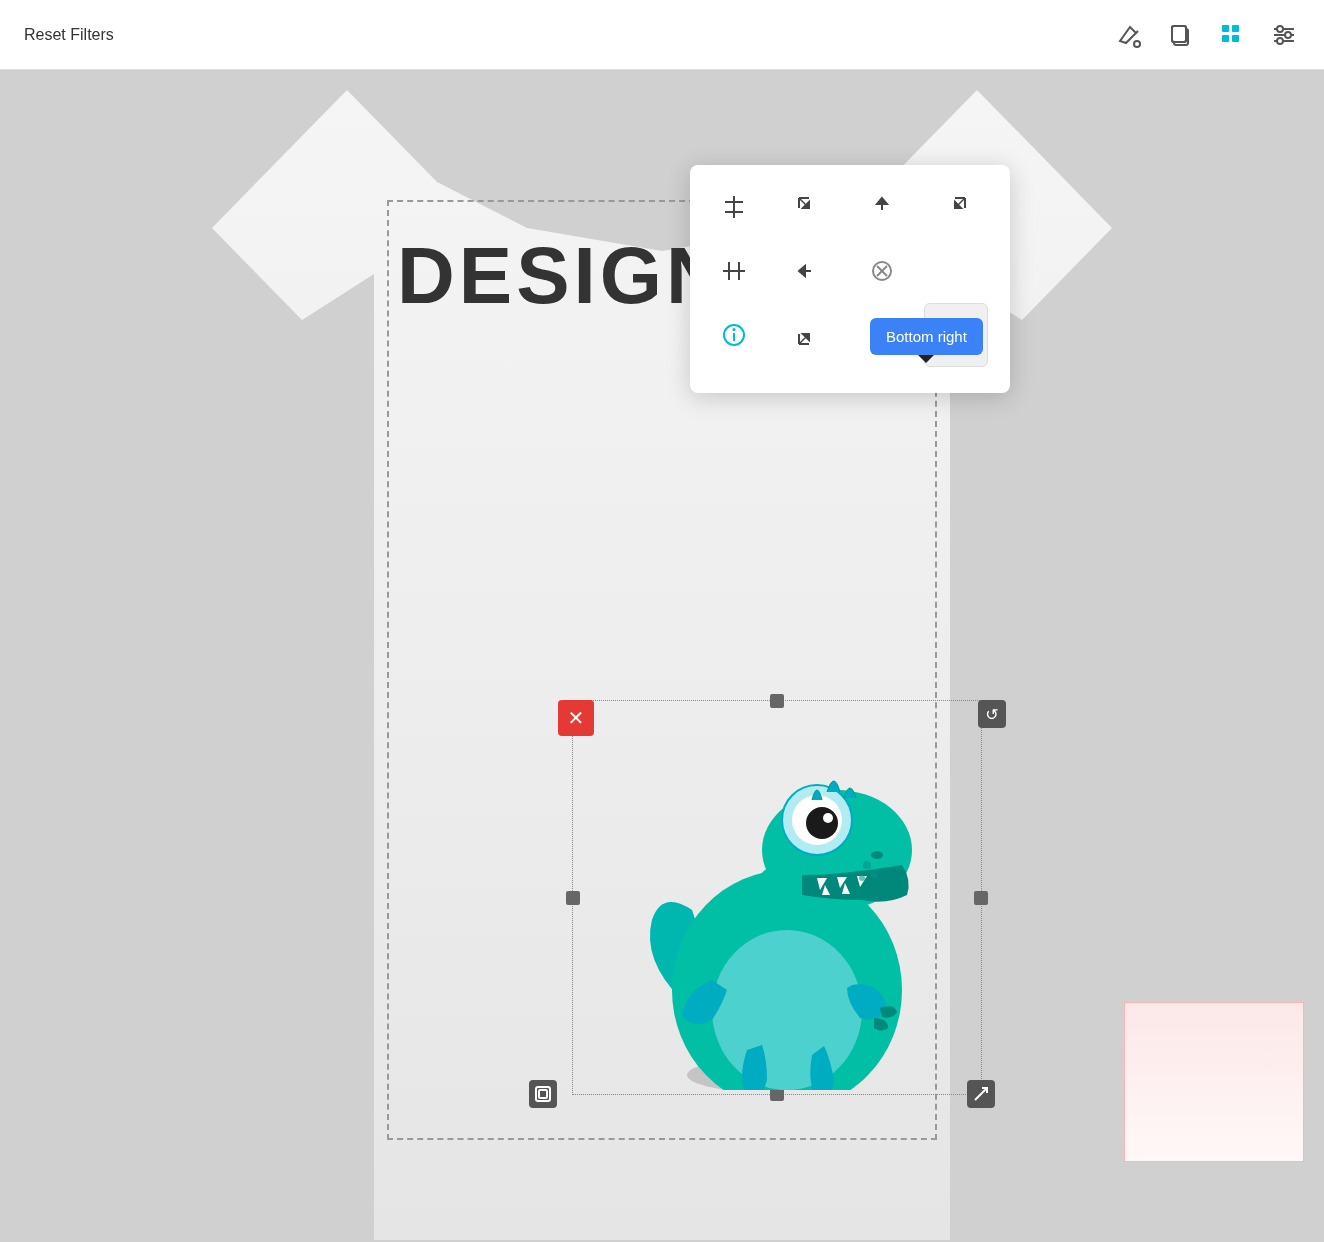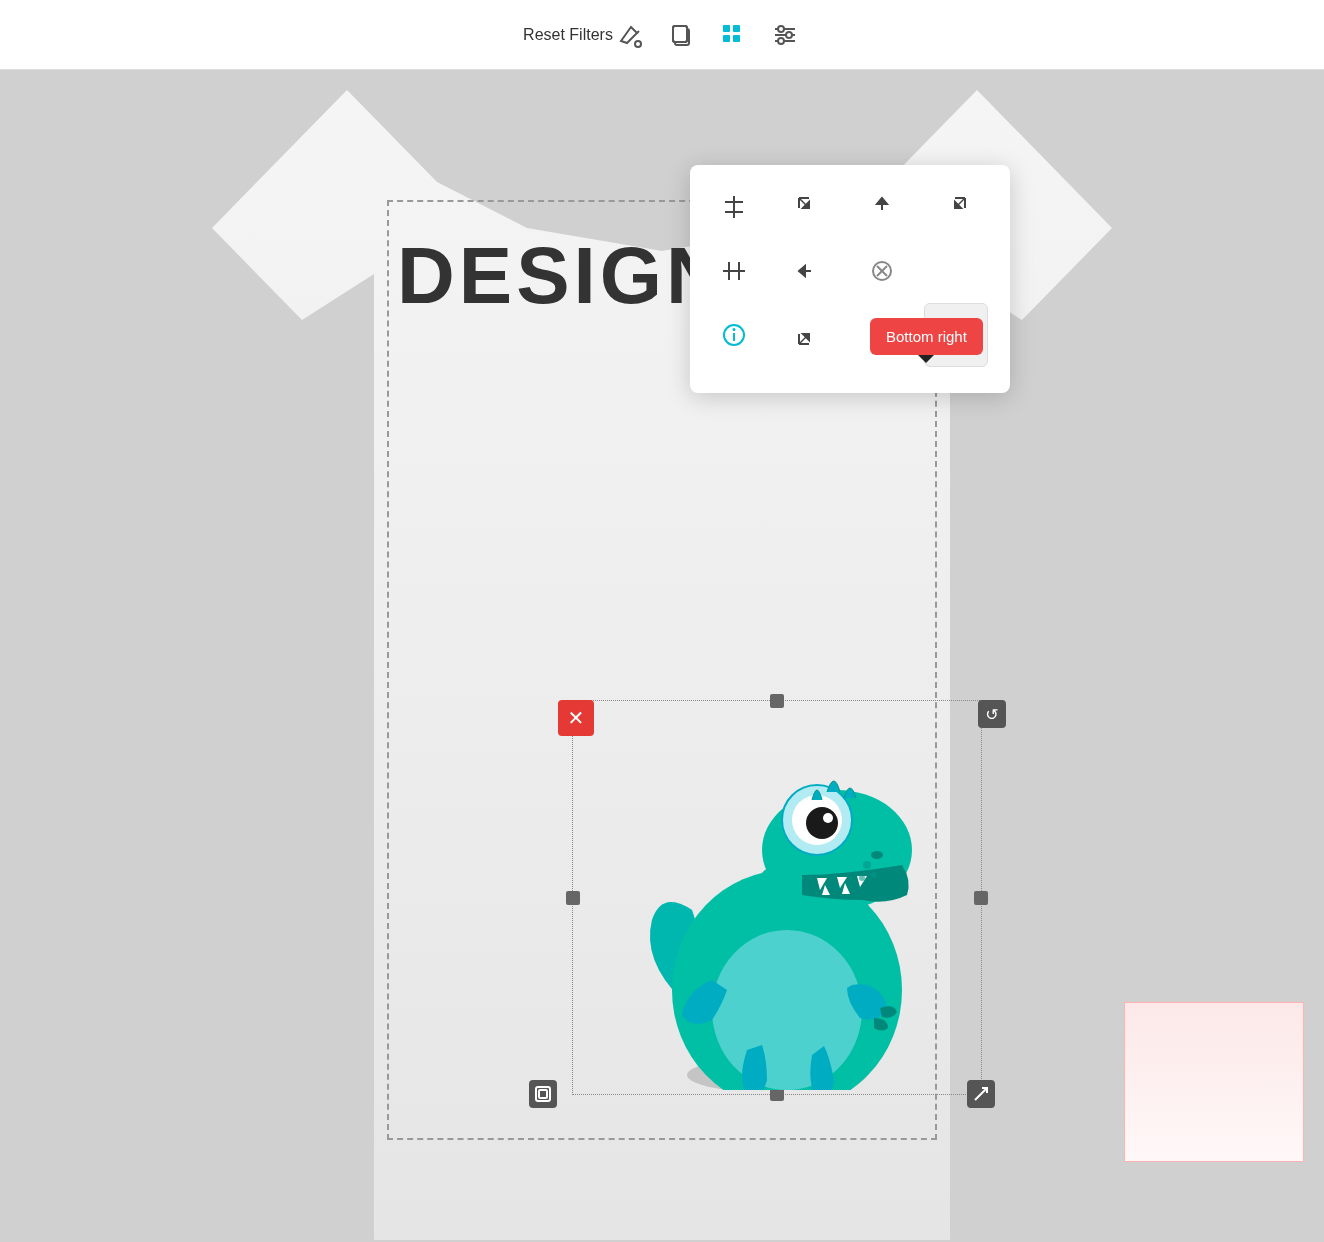--- a/index.html
+++ b/index.html
@@ -13,21 +13,21 @@
     }
 
     
     .topbar {
       position: absolute;
       top: 0; left: 0; right: 0;
       height: 70px;
       background: #fff;
       display: flex;
       align-items: center;
-      justify-content: center;
+      justify-content: space-between;
       padding: 0 24px;
       border-bottom: 1px solid #ddd;
       z-index: 100;
     }
     .topbar-left {
       font-size: 16px;
       color: #333;
       font-weight: 400;
       cursor: pointer;
     }
@@ -280,21 +280,21 @@
     }
     .popup-btn.close-btn svg {
       stroke: #888;
     }
 
     
     .tooltip {
       position: absolute;
       top: 248px;
       left: 870px;
-      background: #ef4444;
+      background: #3b82f6;
       color: #fff;
       padding: 10px 16px;
       border-radius: 6px;
       font-size: 15px;
       white-space: nowrap;
       z-index: 300;
     }
     .tooltip::after {
       content: '';
       position: absolute;

